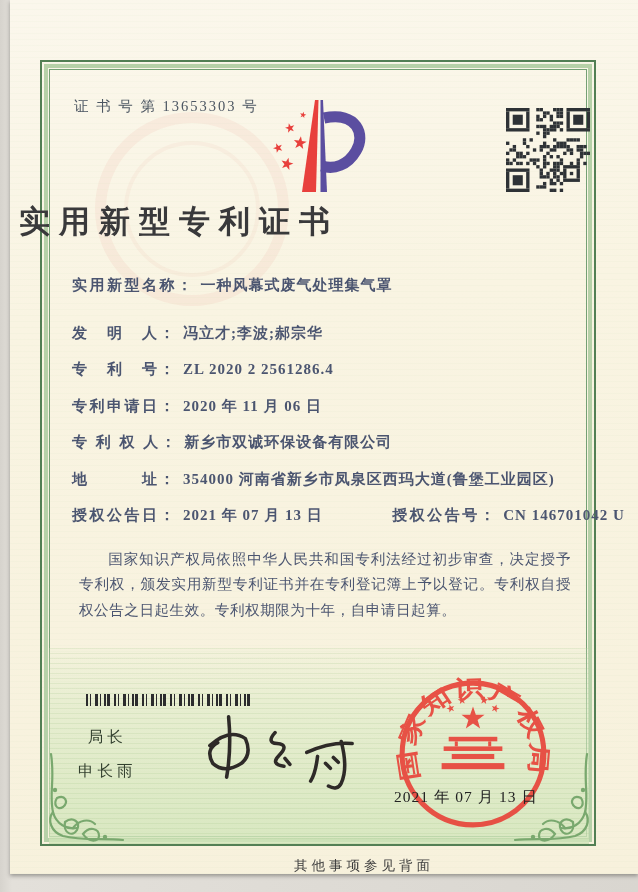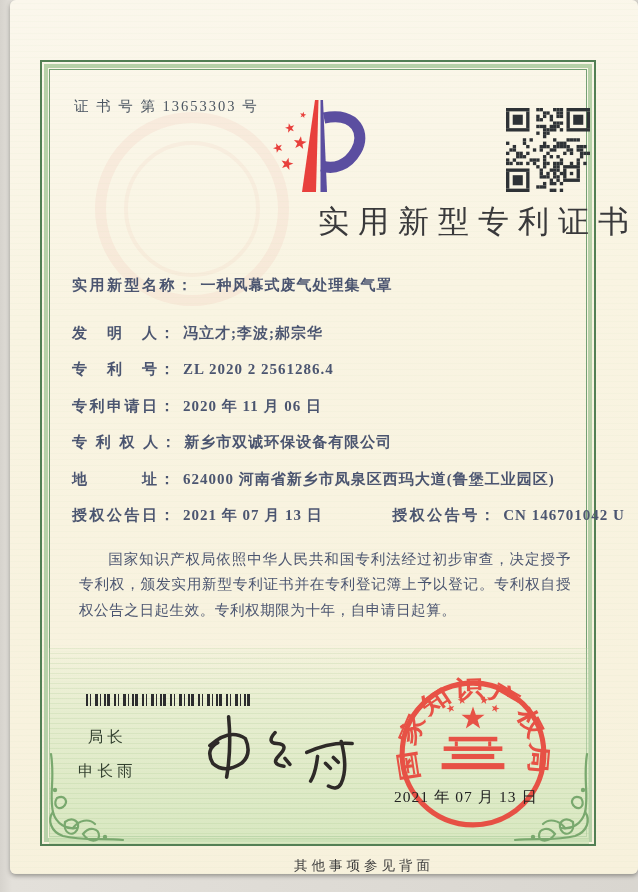--- a/index.html
+++ b/index.html
@@ -7,21 +7,20 @@
     width:638px;height:892px;overflow:hidden;position:relative;
     background:linear-gradient(90deg,#d6d3cd 0,#e3e0da 12px,#d9d6d0 100%);
     font-family:"Liberation Serif","DejaVu Serif",serif;
   }
   .paper{
     position:absolute;left:10px;top:0;right:0;bottom:18px;
     background:
       repeating-linear-gradient(0deg, rgba(176,204,156,.05) 0 1px, transparent 1px 6px),
       linear-gradient(175deg,#fbf7ec 0%,#f9f4e2 35%,#f7f1dc 100%);
     box-shadow:0 2px 4px rgba(60,60,55,.45);
-    border-radius:6px;
   }
   .bleed{
     position:absolute;left:85px;top:112px;width:172px;height:172px;border-radius:50%;
     border:11px solid rgba(226,120,108,.08);
   }
   .bleed::after{content:"";position:absolute;inset:18px;border-radius:50%;border:4px solid rgba(226,120,108,.06);}
   .f1{position:absolute;left:30px;top:60px;width:556px;height:786px;border:2px solid #527f54;box-sizing:border-box;}
   .f2{position:absolute;inset:2px;border:4px solid #b6d1a8;}
   .f3{position:absolute;inset:1px;border:1px solid #74a074;}
   .tint{
@@ -30,22 +29,22 @@
       repeating-linear-gradient(0deg, rgba(150,190,125,.17) 0 1px, transparent 1px 5px),
       linear-gradient(180deg, rgba(224,238,206,.15) 0%, rgba(218,234,197,.55) 30%, rgba(209,229,186,.8) 100%);
   }
   .certno{
     position:absolute;left:64px;top:97px;
     font-size:14.5px;letter-spacing:2px;color:#4c5662;
   }
   .logo{position:absolute;left:248px;top:95px;width:122px;height:112px;}
   .qr{position:absolute;left:496px;top:108px;width:84px;height:84px;}
   .title{
-    position:absolute;left:0;top:201px;width:628px;text-align:right;
-    font-size:31px;font-weight:400;letter-spacing:9px;color:#39393b;
+    position:absolute;left:0;top:201px;width:628px;text-align:left;
+    font-size:31px;font-weight:700;letter-spacing:9px;color:#39393b;
     text-indent:9px;
   }
   .frow{position:absolute;left:62px;font-size:15px;color:#4b5570;white-space:nowrap;font-weight:bold;}
   .flabel{letter-spacing:2.5px;}
   .fvalue{letter-spacing:1px;margin-left:6px;}
   .paras{
     position:absolute;left:61px;top:539px;width:508px;
     font-size:14.6px;line-height:1.74;color:#4b5570;text-align:justify;
   }
   .paras p{margin:8px;text-indent:2em;letter-spacing:.5px;}
@@ -280,21 +279,21 @@
   <div class="frow" style="top:360px">
     <span class="flabel">专　利　号：</span><span class="fvalue">ZL 2020 2 2561286.4</span>
   </div>
   <div class="frow" style="top:397px">
     <span class="flabel">专利申请日：</span><span class="fvalue">2020 年 11 月 06 日</span>
   </div>
   <div class="frow" style="top:433px">
     <span class="flabel">专 利 权 人：</span><span class="fvalue">新乡市双诚环保设备有限公司</span>
   </div>
   <div class="frow" style="top:470px">
-    <span class="flabel">地　　　址：</span><span class="fvalue">624000 河南省新乡市凤泉区西玛大道(鲁堡工业园区)</span>
+    <span class="flabel">地　　　址：</span><span class="fvalue">354000 河南省新乡市凤泉区西玛大道(鲁堡工业园区)</span>
   </div>
 
   <div class="frow" style="top:506px">
     <span class="flabel">授权公告日：</span><span class="fvalue">2021 年 07 月 13 日</span>
     <span style="display:inline-block;width:62px"></span>
     <span class="flabel">授权公告号：</span><span class="fvalue">CN 146701042 U</span>
   </div>
 
   <div class="paras">
     <p>国家知识产权局依照中华人民共和国专利法经过初步审查，决定授予专利权，颁发实用新型专利证书并在专利登记簿上予以登记。专利权自授权公告之日起生效。专利权期限为十年，自申请日起算。</p>

